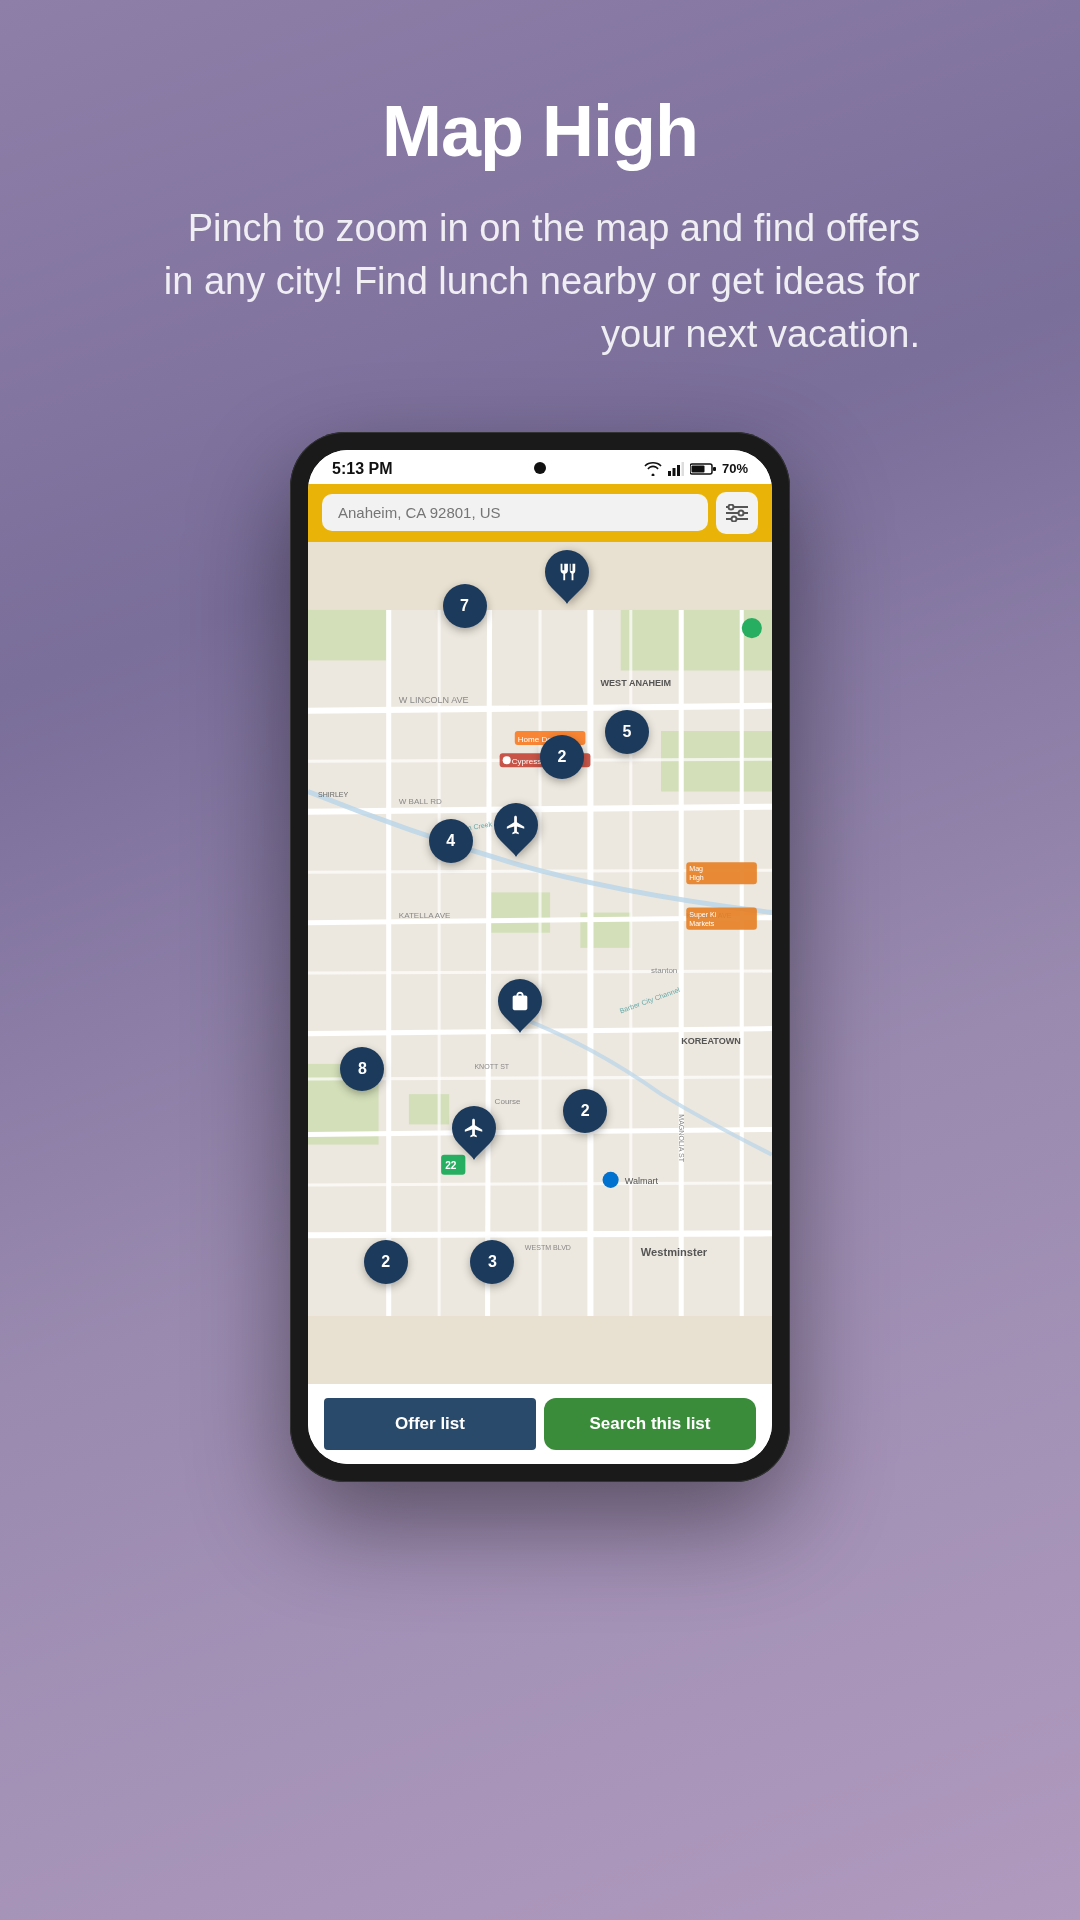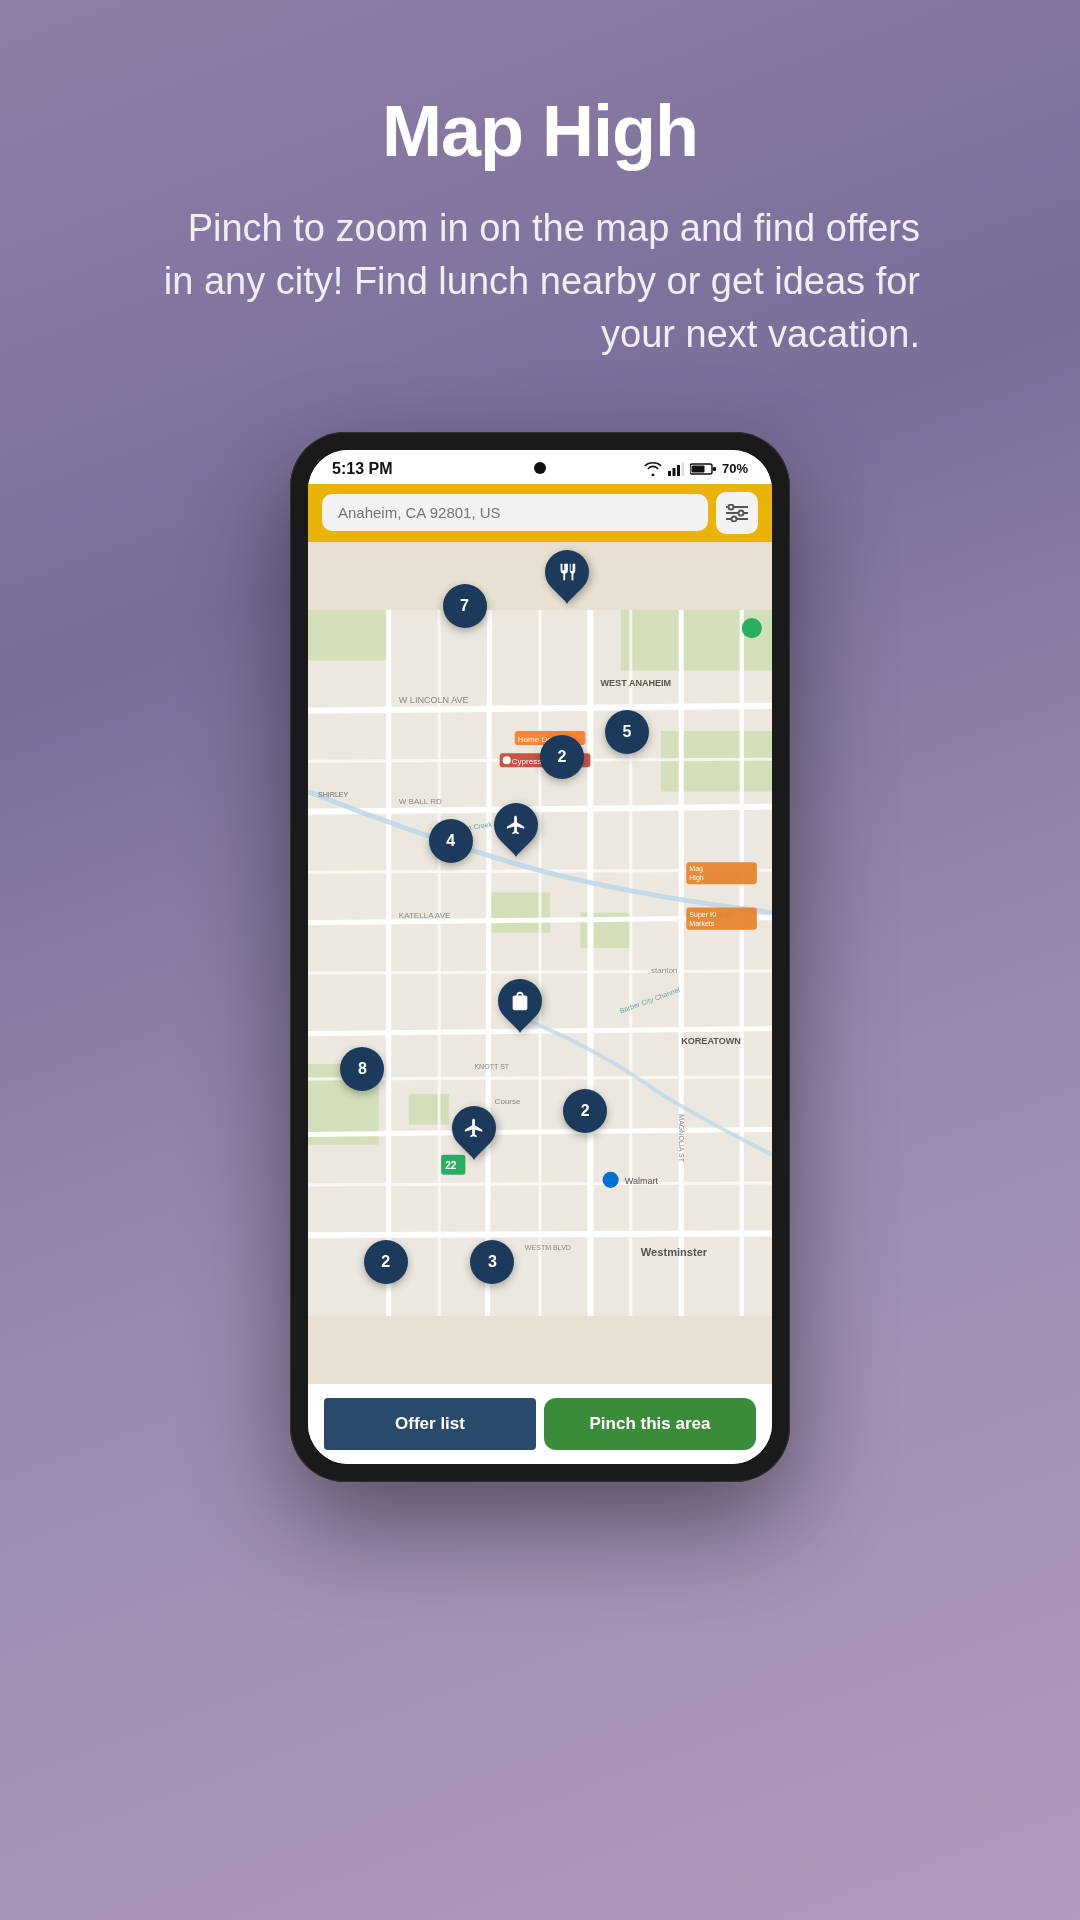--- a/index.html
+++ b/index.html
@@ -441,17 +441,17 @@
       <div class="map-pin" style="left:35%;top:83%;">
         <div class="pin-body-circle">
           <span class="pin-number">3</span>
         </div>
       </div>
 
     </div>
 
     <div class="bottom-buttons">
       <button class="btn-offer-list">Offer list</button>
-      <button class="btn-search-area">Pinch this area</button>
+      <button class="btn-search-area">Search this list</button>
     </div>
 
   </div>
 </div>
 
 </body></html>

